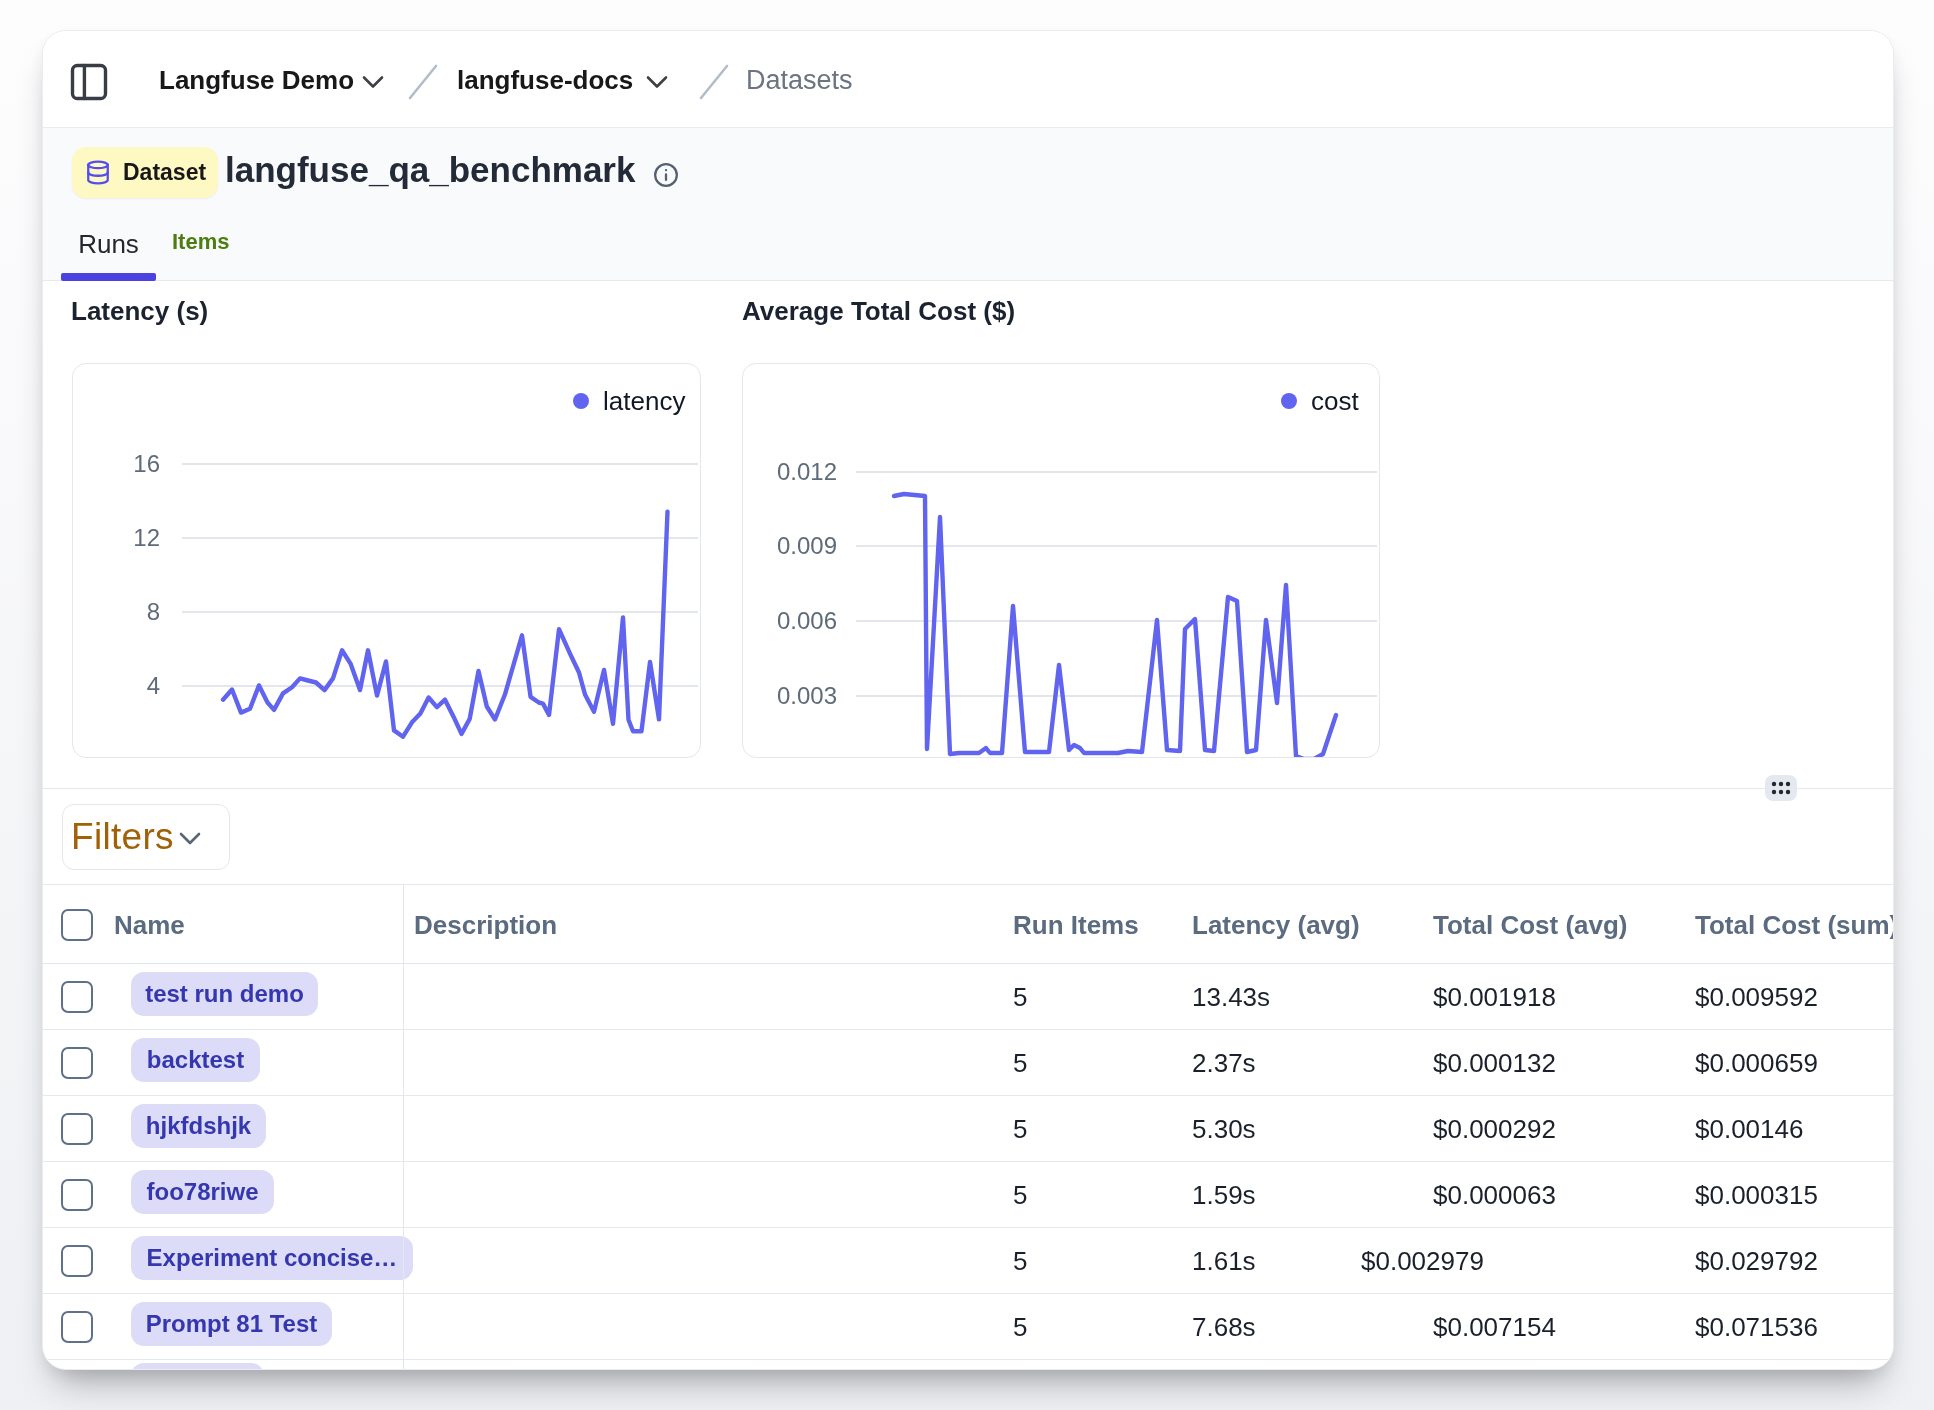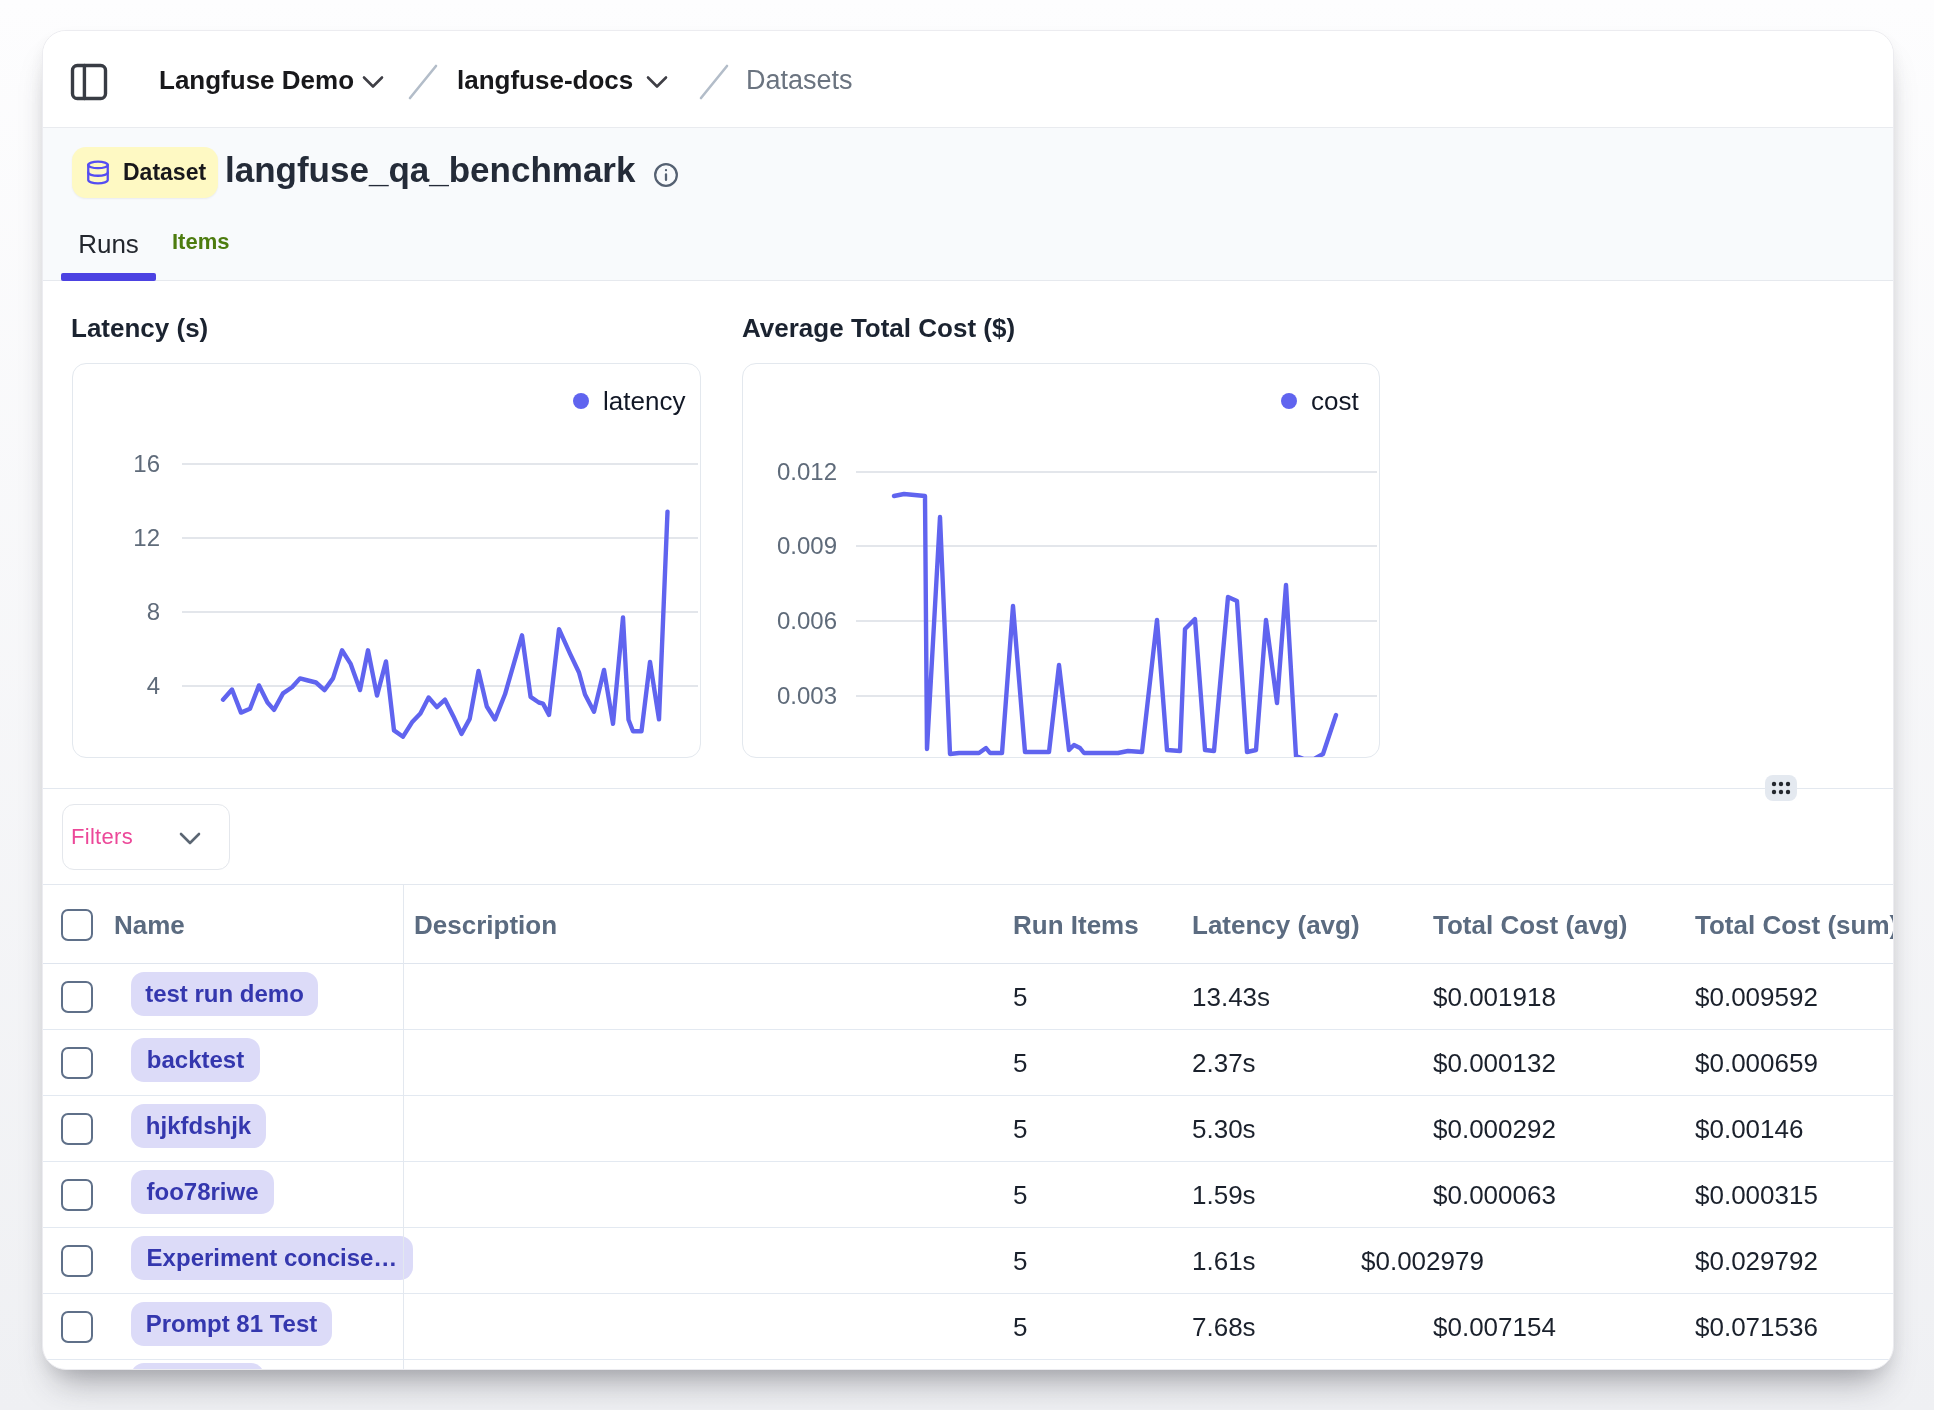--- a/index.html
+++ b/index.html
@@ -10,25 +10,25 @@
 .crumb{position:absolute;font-size:26px;font-weight:700;color:#18181b;line-height:97px;top:1px;white-space:nowrap}
 .crumb.gray{color:#6b7480;font-weight:400;font-size:27px}
 .header{position:absolute;left:0;top:97px;width:100%;height:153px;background:#f8fafc;border-bottom:1px solid #e6e9ee}
 .pill{position:absolute;left:29px;top:19px;width:146px;height:51px;background:#fef9c3;border-radius:14px;box-shadow:0 1px 2px rgba(16,24,40,.06);display:flex;align-items:center}
 .pill b{font-size:23px;font-weight:700;color:#18181b;margin-left:51px}
 .title{position:absolute;left:182px;top:22px;font-size:35px;font-weight:700;color:#242b38;white-space:nowrap}
 .tab1{position:absolute;left:18px;top:101px;width:95px;text-align:center;font-size:26px;font-weight:400;color:#23272e}
 .tab2{position:absolute;left:129px;top:101px;font-size:22px;font-weight:700;color:#4d7c0f}
 .tabline{position:absolute;left:18px;top:145px;width:95px;height:8px;background:#4c42e2;border-radius:2px}
 .charts{position:absolute;left:0;top:250px;width:100%;height:508px;background:#fff;border-bottom:1px solid #e3e8ef}
-.ctitle{position:absolute;top:32px;font-size:26px;font-weight:700;color:#1b2330;white-space:nowrap}
+.ctitle{position:absolute;top:15px;font-size:26px;font-weight:700;color:#1b2330;white-space:nowrap}
 .chartcard{position:absolute;top:82px;background:#fff;border:1px solid #e3e8ee;border-radius:14px;overflow:hidden}
 .dragpill{position:absolute;left:1722px;top:744px;width:32px;height:26px;border-radius:8px;background:#e4e9f0}
 .filterbtn{position:absolute;left:19px;top:773px;width:168px;height:66px;border:1px solid #e4e7ec;border-radius:12px;background:#fff}
-.filterbtn span{position:absolute;left:8px;top:0;line-height:64px;font-size:22px;font-weight:400;letter-spacing:.3px;color:#ec4899}
+.filterbtn span{position:absolute;left:8px;top:0;line-height:64px;font-size:37px;font-weight:400;letter-spacing:.3px;color:#a16207}
 .thead{position:absolute;left:0;top:853px;width:100%;height:80px;border-top:1px solid #e3e8ef;border-bottom:1px solid #dfe5ee}
 .th{position:absolute;top:0;line-height:80px;font-size:26px;font-weight:700;color:#5b6b80;white-space:nowrap}
 .row{position:absolute;left:0;width:100%;height:66px;border-bottom:1px solid #e3e9f1}
 .cb{position:absolute;width:32px;height:32px;border:2.5px solid #5f7089;border-radius:7px;background:#fff}
 .badge{position:absolute;left:88px;top:8px;height:44px;background:#dcdbf8;border-radius:13px;display:inline-flex;align-items:center;justify-content:center;font-size:24px;font-weight:700;color:#3437ae;white-space:nowrap}
 .cell{position:absolute;top:0;line-height:66px;font-size:26px;color:#1b212c;white-space:nowrap}
 .vsep{position:absolute;left:360px;top:853px;width:1px;height:487px;background:#e3e8ef}
 svg{display:block}
 </style></head>
 <body>

